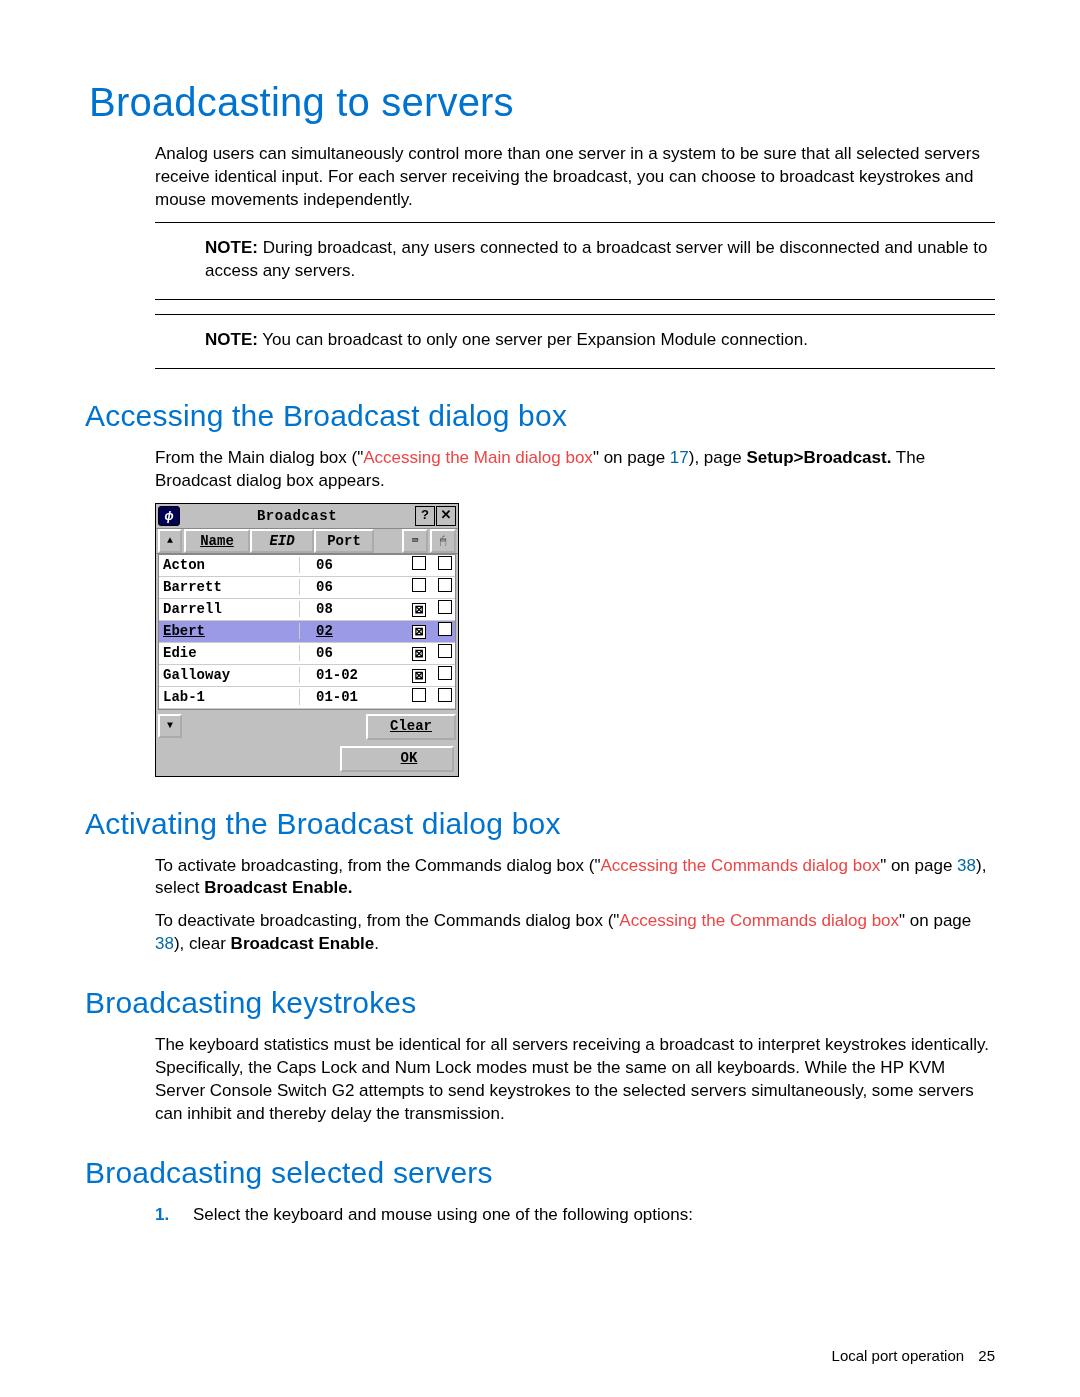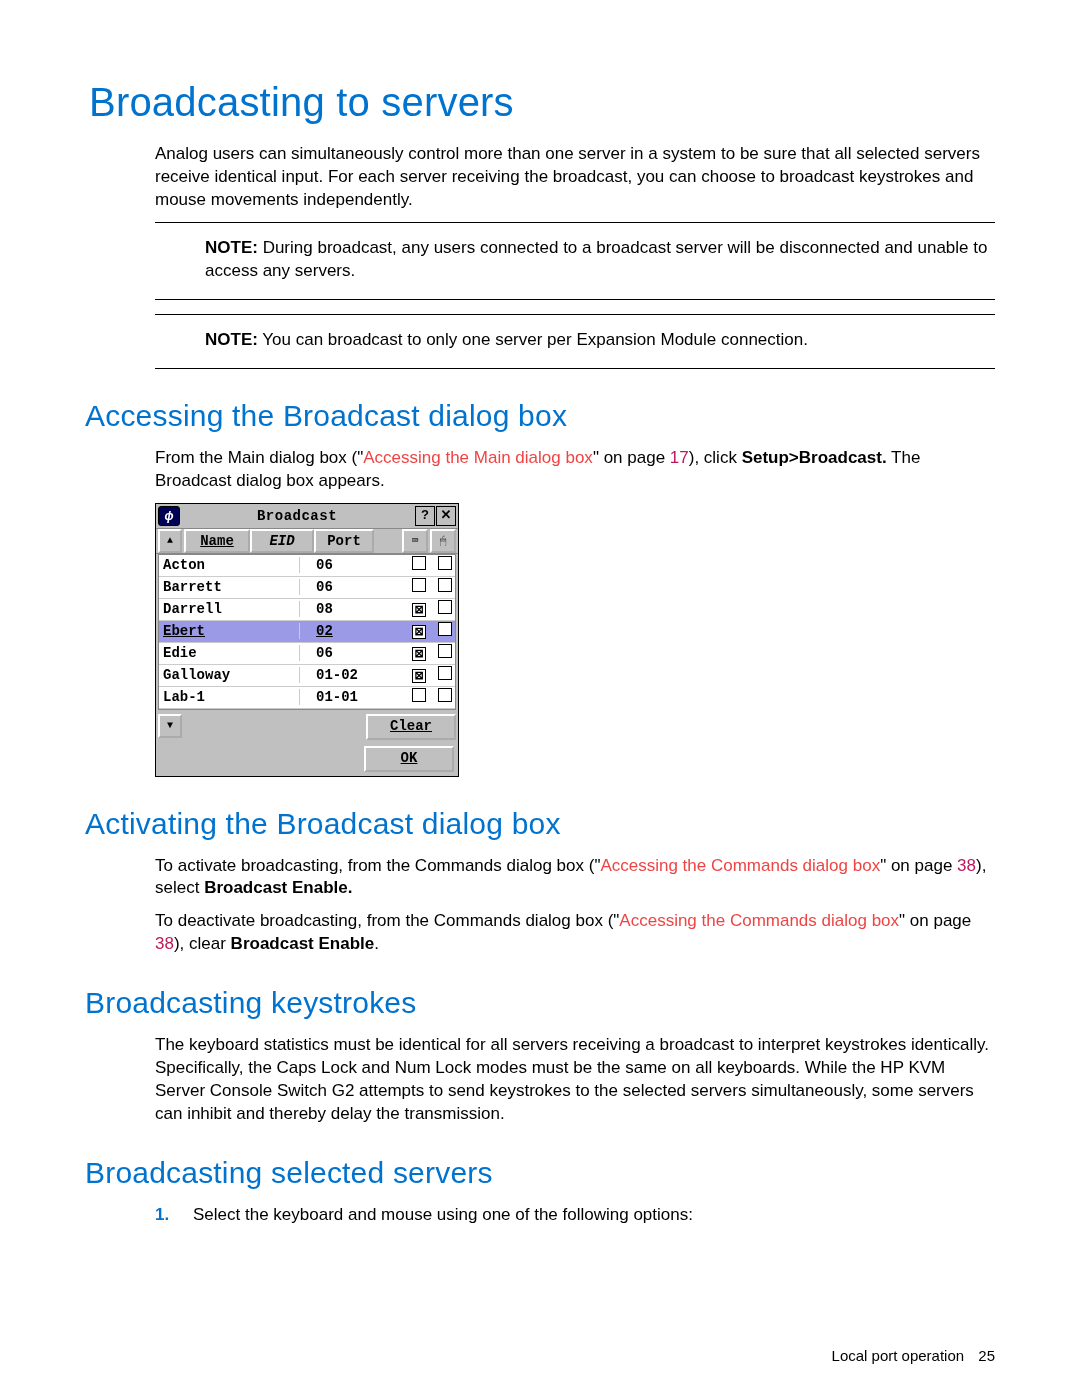--- a/index.html
+++ b/index.html
@@ -36,21 +36,21 @@
   .note-wrap {
     margin: 4px 0 14px 70px;
     border-top: 1px solid #000;
     border-bottom: 1px solid #000;
     padding: 14px 0 16px 50px;
     font-size: 17px;
     line-height: 1.35;
   }
   .note-wrap .lbl { font-weight: 700; }
   .link { color: #ef4444; margin-top: 44px; }
-  .pageref { color: #be185d; }
+  .pageref { color: #0369a1; }
   .bold { font-weight: 700; }
   .ol-item {
     margin: 0 0 10px 70px;
     font-size: 17px;
     line-height: 1.35;
     display: flex;
   }
   .ol-num {
     color: #0073cf;
     font-weight: 700;
@@ -191,21 +191,21 @@
     background: #c0c0c0;
     height: 22px;
     line-height: 20px;
     text-align: center;
     font-family: "Courier New", monospace;
     font-weight: 700;
     font-size: 14px;
     margin: 2px 2px 2px 0;
   }
   .dlg-btn.clear { width: 86px; text-decoration: underline; }
-  .dlg-btn.ok    { width: 86px; text-decoration: underline; }
+  .dlg-btn.ok    { width: 86px; text-decoration: underline; padding-left: 24px; }
 </style>
 </head>
 <body>
 
 <div class="page">
 
   <h1>Broadcasting to servers</h1>
 
   <p class="body">Analog users can simultaneously control more than one server in a system to be sure that all selected servers receive identical input. For each server receiving the broadcast, you can choose to broadcast keystrokes and mouse movements independently.</p>
 
@@ -215,21 +215,21 @@
   </div>
 
   <div class="note-wrap">
     <span class="lbl">NOTE:</span>
     <span>You can broadcast to only one server per Expansion Module connection.</span>
   </div>
 
   <h2>Accessing the Broadcast dialog box</h2>
 
   <p class="body">
-    <span>From the Main dialog box ("</span><span class="link">Accessing the Main dialog box</span><span>" on page </span><span class="pageref">17</span><span>), click </span><span class="bold">Setup&gt;Broadcast.</span><span> The Broadcast dialog box appears.</span>
+    <span>From the Main dialog box ("</span><span class="link">Accessing the Main dialog box</span><span>" on page </span><span class="pageref">17</span><span>), page </span><span class="bold">Setup&gt;Broadcast.</span><span> The Broadcast dialog box appears.</span>
   </p>
 
   <div class="dlg">
     <div class="dlg-titlebar">
       <div class="dlg-logo">ϕ</div>
       <div class="dlg-title">Broadcast</div>
       <div class="dlg-help">?</div>
       <div class="dlg-close">✕</div>
     </div>
     <div class="dlg-headrow">

